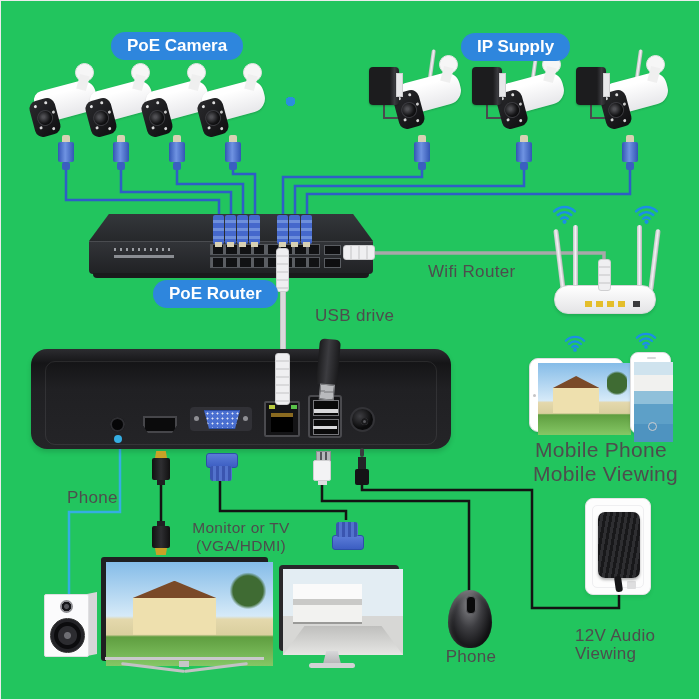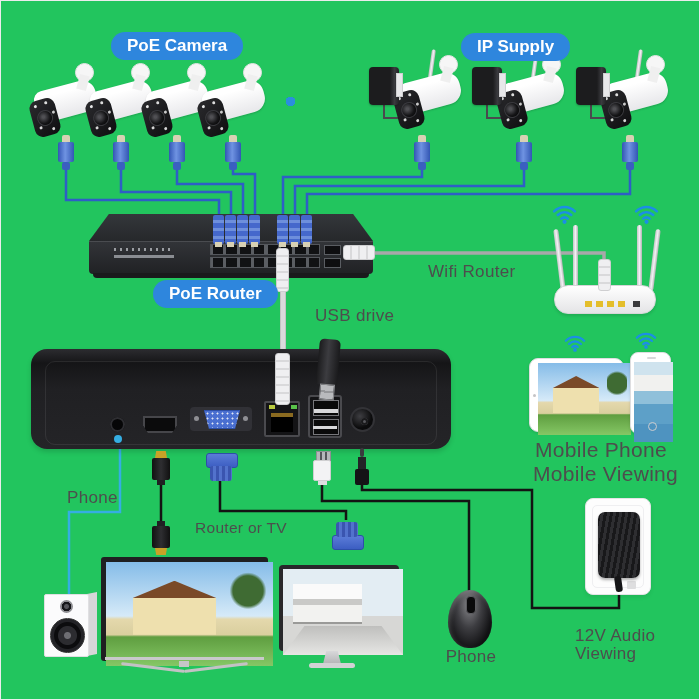--- a/index.html
+++ b/index.html
@@ -348,21 +348,22 @@
   <div class="psu"></div>
 
   <div class="pill" style="left:110px;top:31px;min-width:123px">PoE Camera</div>
   <div class="pill" style="left:460px;top:32px;min-width:106px">IP Supply</div>
   <div class="pill" style="left:152px;top:279px;min-width:110px">PoE Router</div>
 
   <div class="lbl" style="left:427px;top:261px">Wifi Router</div>
   <div class="lbl" style="left:314px;top:305px">USB drive</div>
   <div class="lbl" style="left:66px;top:487px">Phone</div>
   <div class="lbl center" style="left:178px;top:518px;width:124px;font-size:15.5px">
-    <span style="position:static;display:block">Router or TV</span>
+    <span style="position:static;display:block">Monitor or TV</span>
+    <span style="position:static;display:block">(VGA/HDMI)</span>
   </div>
   <div class="lbl center" style="left:438px;top:646px;width:64px">Phone</div>
   <div class="lbl center" style="left:532px;top:437px;width:136px;font-size:21px">
     <span style="position:static;display:block">Mobile Phone</span>
     <span style="position:static;display:block">Mobile Viewing</span>
   </div>
   <div class="lbl" style="left:574px;top:626px;line-height:18px">
     <span style="position:static;display:block">12V Audio</span>
     <span style="position:static;display:block">Viewing</span>
   </div>

